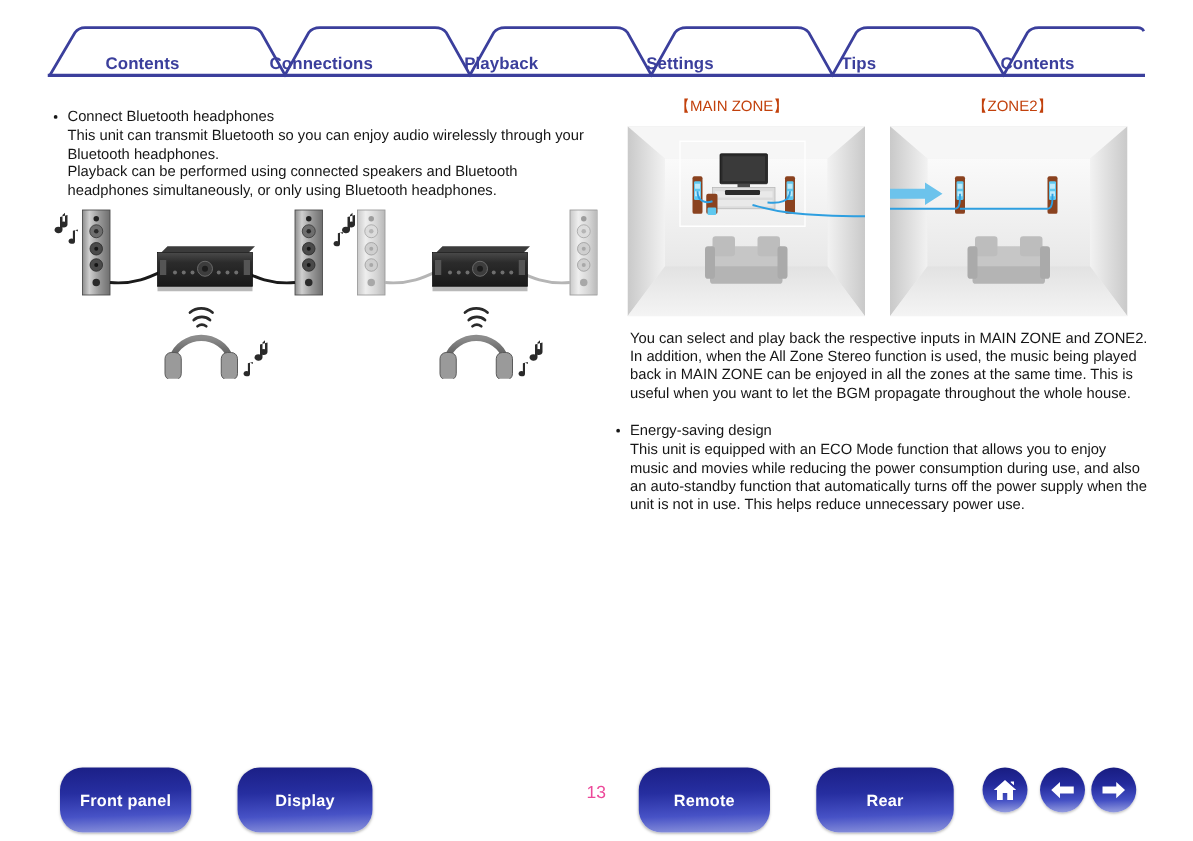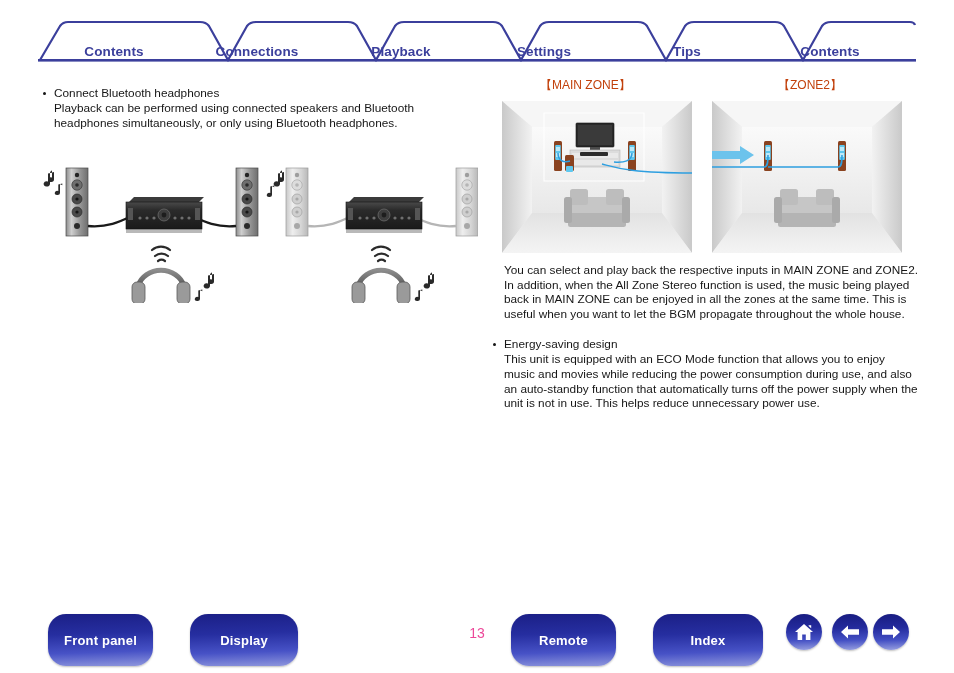--- a/index.html
+++ b/index.html
@@ -210,20 +210,21 @@
   <div class="tab-label" style="left:363px">Playback</div>
   <div class="tab-label" style="left:506px">Settings</div>
   <div class="tab-label" style="left:649px">Tips</div>
   <div class="tab-label" style="left:792px">Contents</div>
 </div>
 
 <div class="col-left">
   <div class="bullet-block">
     <div class="bullet-row">Connect Bluetooth headphones</div>
     <div class="body-text">
+      <p>This unit can transmit Bluetooth so you can enjoy audio wirelessly through your Bluetooth headphones.</p>
       <p class="para-gap">Playback can be performed using connected speakers and Bluetooth headphones simultaneously, or only using Bluetooth headphones.</p>
     </div>
   </div>
 </div>
 
 <div class="diagram-left">
   <svg width="450" height="145" viewBox="0 0 450 145">
     <defs>
       <linearGradient id="spkA" x1="0" y1="0" x2="1" y2="0">
         <stop offset="0%" stop-color="#8d8d8d"></stop>
@@ -516,21 +517,21 @@
       <p>This unit is equipped with an ECO Mode function that allows you to enjoy music and movies while reducing the power consumption during use, and also an auto-standby function that automatically turns off the power supply when the unit is not in use. This helps reduce unnecessary power use.</p>
     </div>
   </div>
 </div>
 
 <div class="footer">
   <div class="navbtn b0">Front panel</div>
   <div class="navbtn b1">Display</div>
   <div class="pagenum">13</div>
   <div class="navbtn b3">Remote</div>
-  <div class="navbtn b4">Index</div>
+  <div class="navbtn b4">Rear</div>
 
   <div class="circbtn c0">
     <svg width="22" height="20" viewBox="0 0 22 20">
       <path d="M11,2 L20,10 L17.4,10 L17.4,18 L12.8,18 L12.8,12.4 L9.2,12.4 L9.2,18 L4.6,18 L4.6,10 L2,10 Z" fill="#ffffff"></path>
       <path d="M15.6,3.2 L18.2,3.2 L18.2,6.2 L15.6,4.0 Z" fill="#ffffff"></path>
     </svg>
   </div>
   <div class="circbtn c1">
     <svg width="22" height="18" viewBox="0 0 22 18">
       <path d="M2,9 L9,2.5 L9,6.2 L20,6.2 L20,11.8 L9,11.8 L9,15.5 Z" fill="#ffffff"></path>

